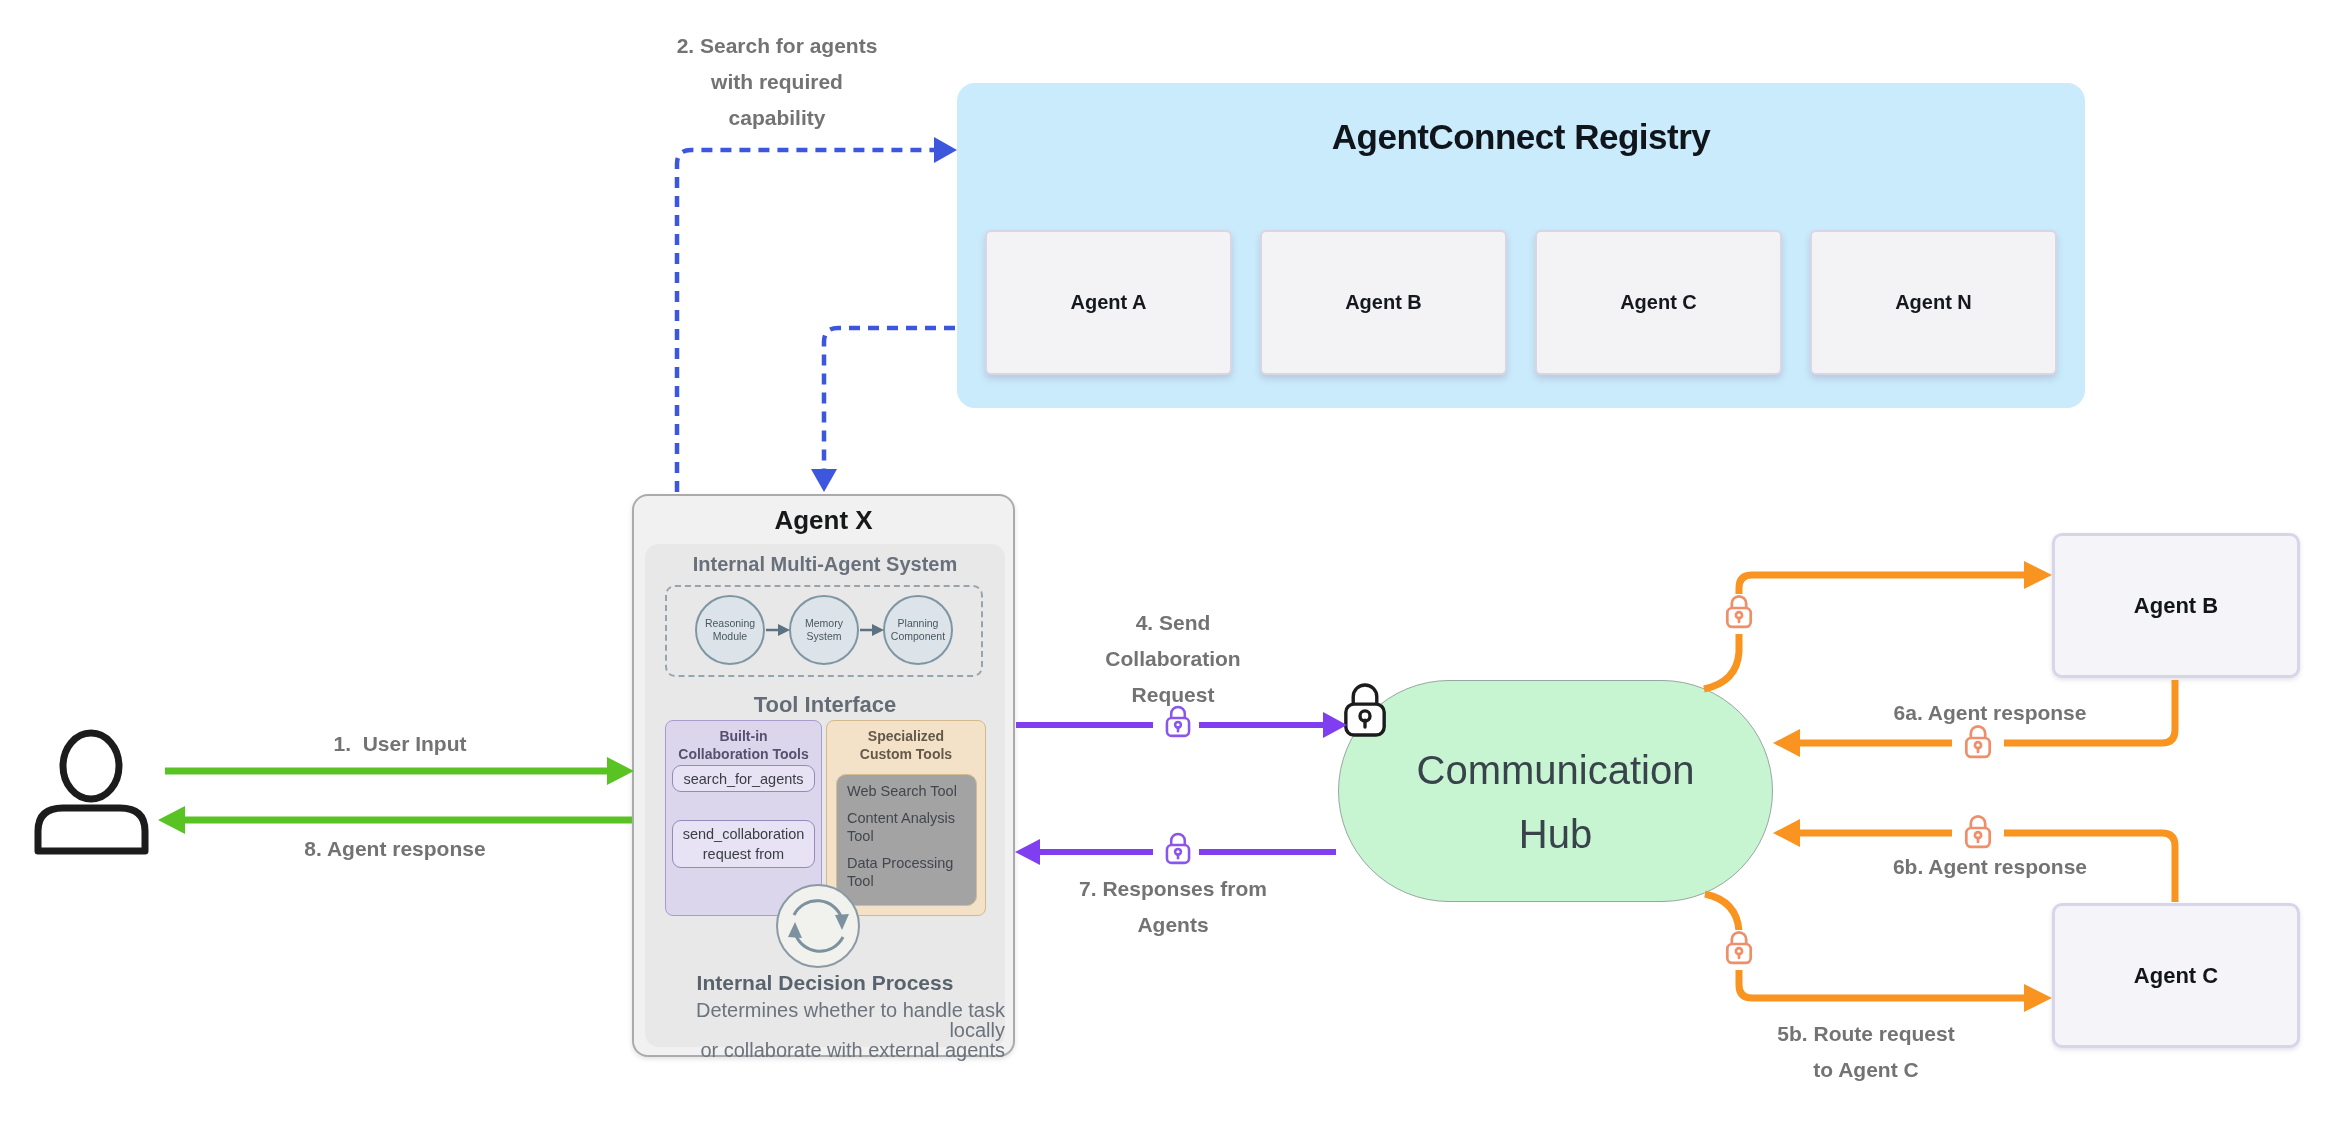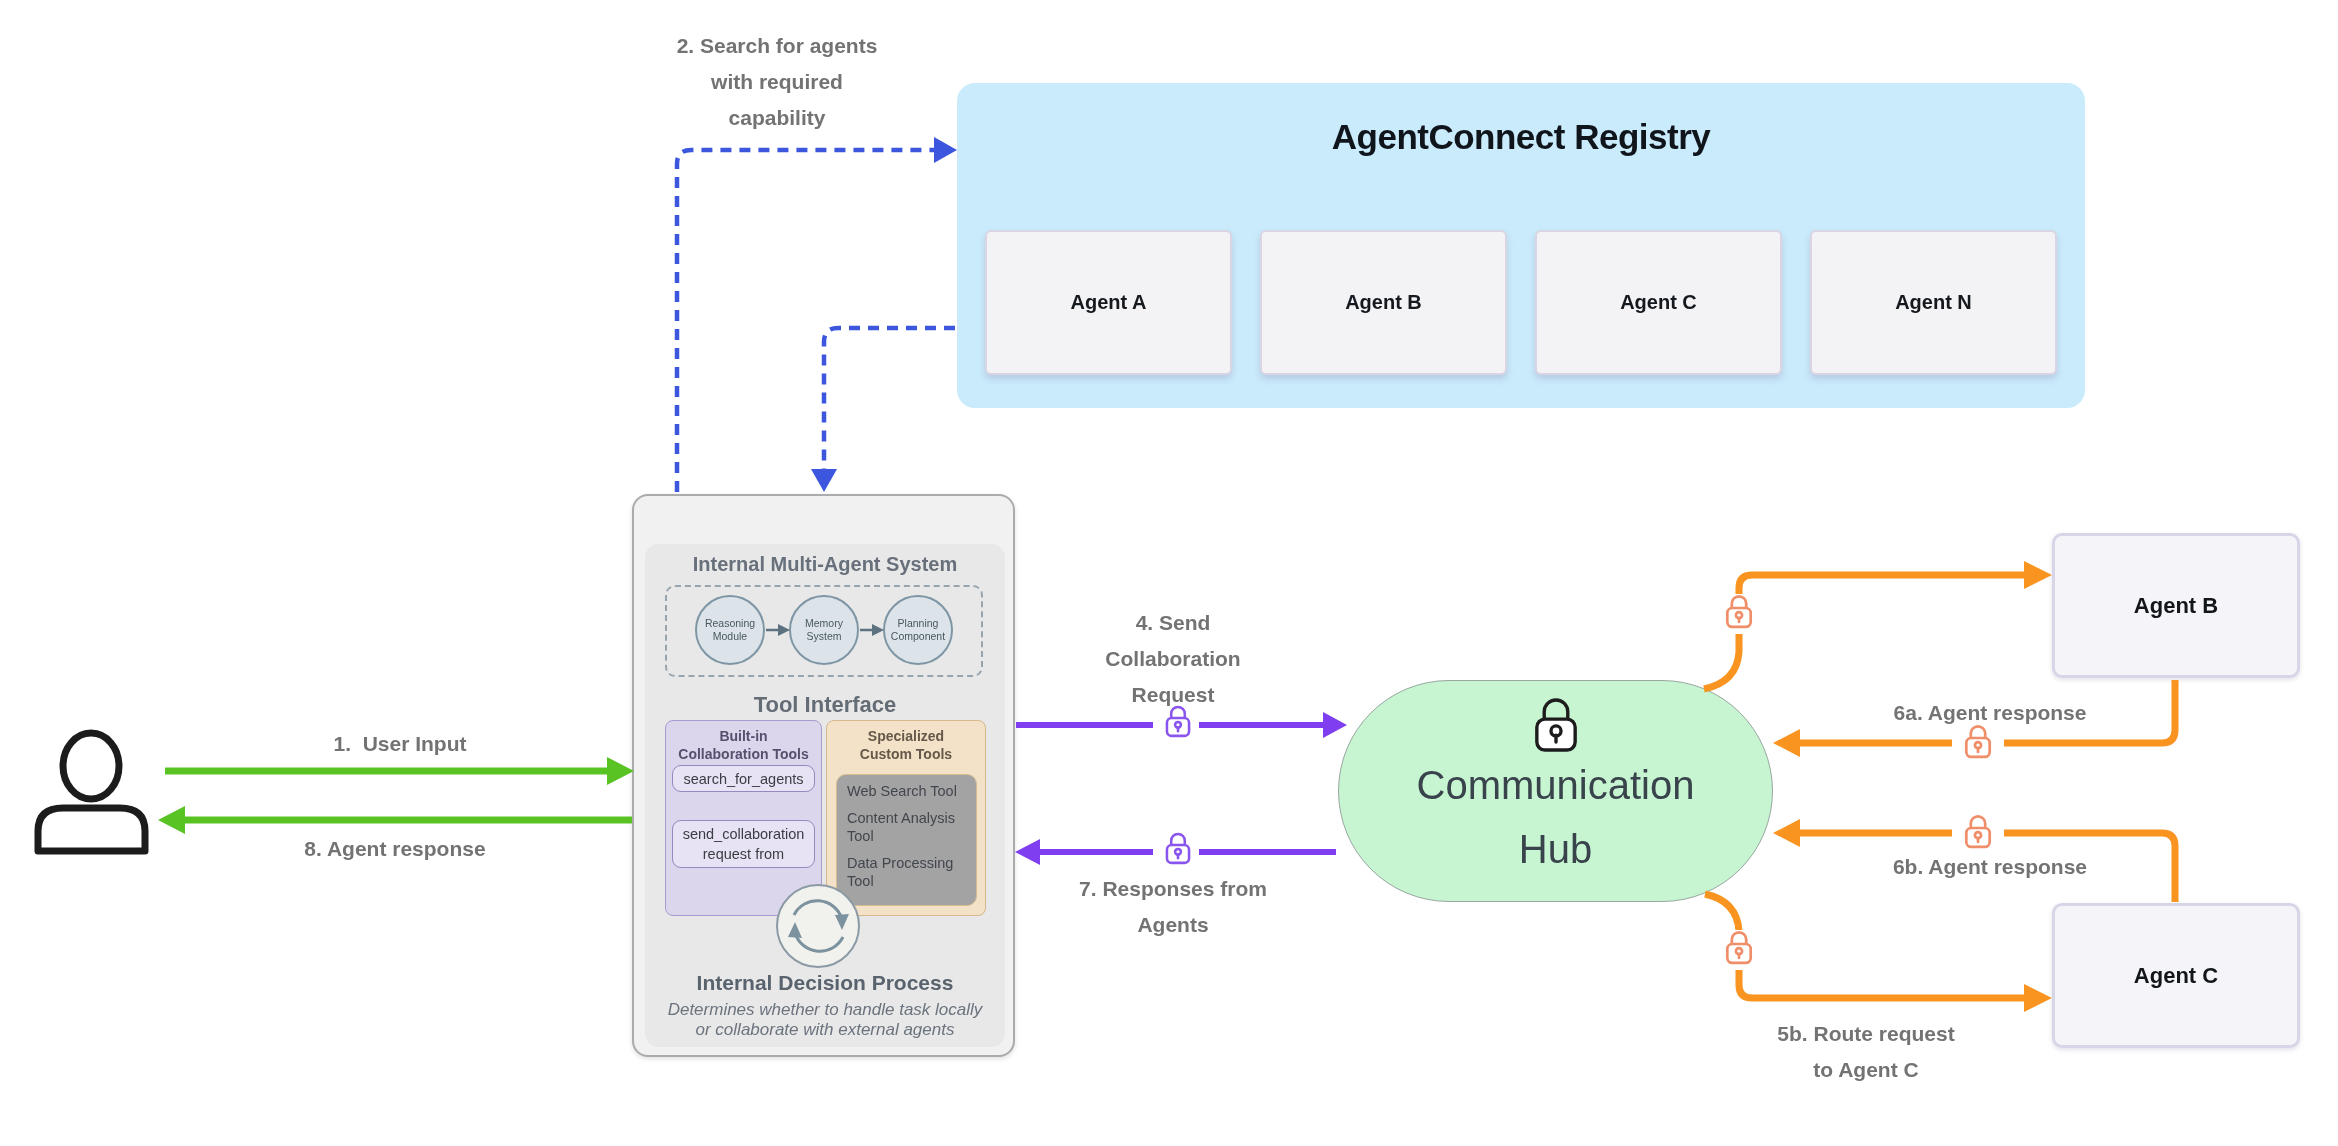--- a/index.html
+++ b/index.html
@@ -100,30 +100,30 @@
   }
   .custom-item {
     white-space: pre-line; font-size: 14.5px; color: #42464d; line-height: 18px;
     margin-bottom: 9px;
   }
   .decision-title {
     position: absolute; top: 427px; width: 100%; text-align: center;
     font-size: 21px; font-weight: 700; color: #59636d;
   }
   .decision-desc {
-    position: absolute; top: 456px; width: 100%; text-align: center; white-space: pre-line;
-    font-size: 17px; color: #6b737d; line-height: 20px; font-style: italic;
+    position: absolute; top: 456px; width: 100%; text-align: right; white-space: pre-line;
+    font-size: 20px; color: #6b737d; line-height: 20px;
   }
 
   
   .hub {
     position: absolute; left: 1338px; top: 680px; width: 435px; height: 222px;
     background: #c7f5d2; border: 1.5px solid #98a7a0; border-radius: 111px;
-    display: flex; flex-direction: column; align-items: center;
-    padding-top: 16px; z-index: 2;
+    display: flex; flex-direction: column; 
+    padding-top: 1px; z-index: 2;
   }
   .hub-title {
     white-space: pre-line; text-align: center;
     font-size: 40px; font-weight: 400; color: #39434b; line-height: 64px;
     margin-top: 0px;
   }
 
   
   .ext-agent {
     position: absolute; left: 2052px; width: 248px; height: 145px;
@@ -153,20 +153,21 @@
       </div>
     <div class="reg-card" style="left:578px">
         <span>Agent C</span>
       </div>
     <div class="reg-card" style="left:853px">
         <span>Agent N</span>
       </div>
   </div>
 
   <div class="agentx z2">
+    <div class="agentx-title">Agent X</div>
     <div class="agentx-inner">
       <div class="ims-title">Internal Multi-Agent System</div>
       <div class="module-dash-box"></div>
       <div class="tool-title">Tool Interface</div>
 
       <div class="builtin-box">
         <div class="builtin-title">Built-in
 Collaboration Tools</div>
         <div class="pill" style="top:44px;height:27px">search_for_agents</div>
         <div class="pill" style="top:99px;height:48px">send_collaboration

